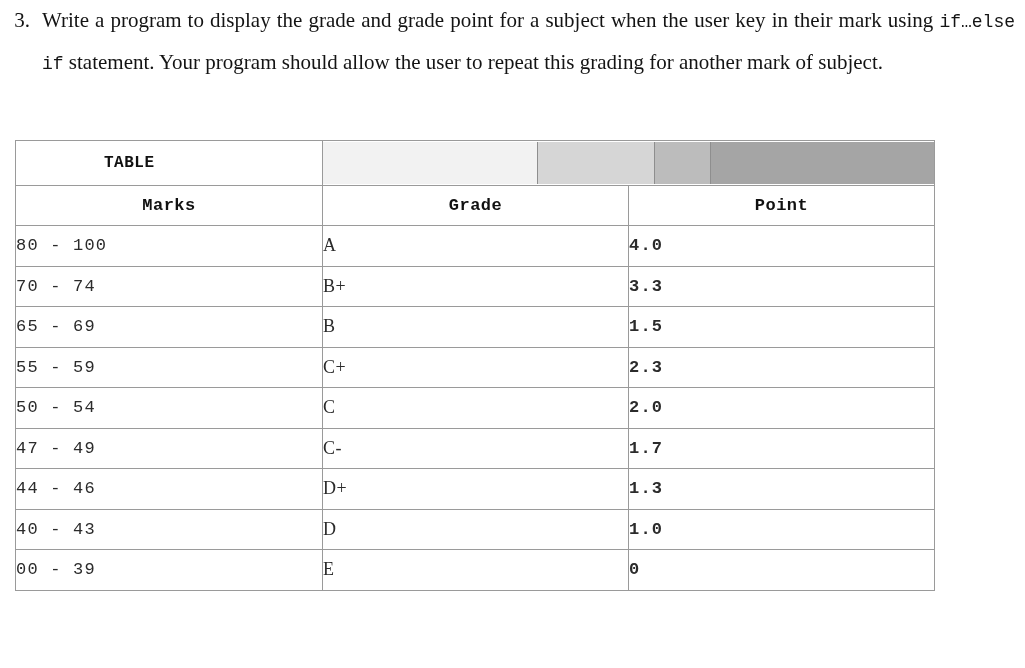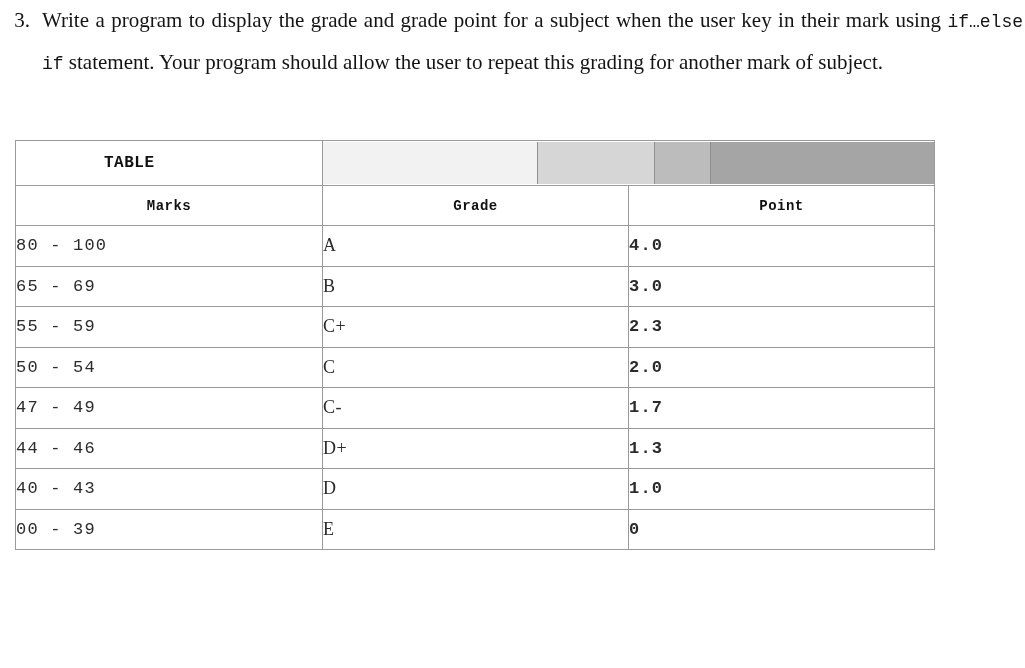--- a/index.html
+++ b/index.html
@@ -36,21 +36,21 @@
     text-align: right;
     padding-right: 12px;
     box-sizing: border-box;
     font-family: "Liberation Serif", serif;
     font-size: 21px;
     line-height: 40px;
     color: #141414;
   }
   .q-body {
     flex: 1 1 auto;
-    padding-right: 2px;
+    padding-right: 10px;
     font-family: "Liberation Serif", serif;
     font-size: 21px;
     line-height: 40px;
     text-align: justify;
     color: #141414;
   }
   .q-body .mono-inline {
     font-family: "Liberation Mono", monospace;
     font-size: 18px;
     letter-spacing: 0px;
@@ -98,21 +98,21 @@
   .seg-4 { background: #a5a5a5; }
 
   
   .col-head th {
     height: 39px;
     vertical-align: middle;
     text-align: center;
     background: #ffffff;
     font-family: "Liberation Mono", monospace;
     font-weight: bold;
-    font-size: 14px;
+    font-size: 17px;
     letter-spacing: 0.5px;
     color: #111111;
   }
 
   
   .data-row td {
     height: 39.5px;
     vertical-align: middle;
     text-align: left;
     background: #ffffff;
@@ -175,23 +175,28 @@
       </tr>
 
       </tbody>
         <tbody>
         <tr class="data-row">
           <td class="cell-marks">80 - 100</td>
           <td class="cell-grade">A</td>
           <td class="cell-point">4.0</td>
         </tr>
         <tr class="data-row">
+          <td class="cell-marks">70 - 74</td>
+          <td class="cell-grade">B+</td>
+          <td class="cell-point">3.3</td>
+        </tr>
+        <tr class="data-row">
           <td class="cell-marks">65 - 69</td>
           <td class="cell-grade">B</td>
-          <td class="cell-point">3.0</td>
+          <td class="cell-point">1.5</td>
         </tr>
         <tr class="data-row">
           <td class="cell-marks">55 - 59</td>
           <td class="cell-grade">C+</td>
           <td class="cell-point">2.3</td>
         </tr>
         <tr class="data-row">
           <td class="cell-marks">50 - 54</td>
           <td class="cell-grade">C</td>
           <td class="cell-point">2.0</td>

